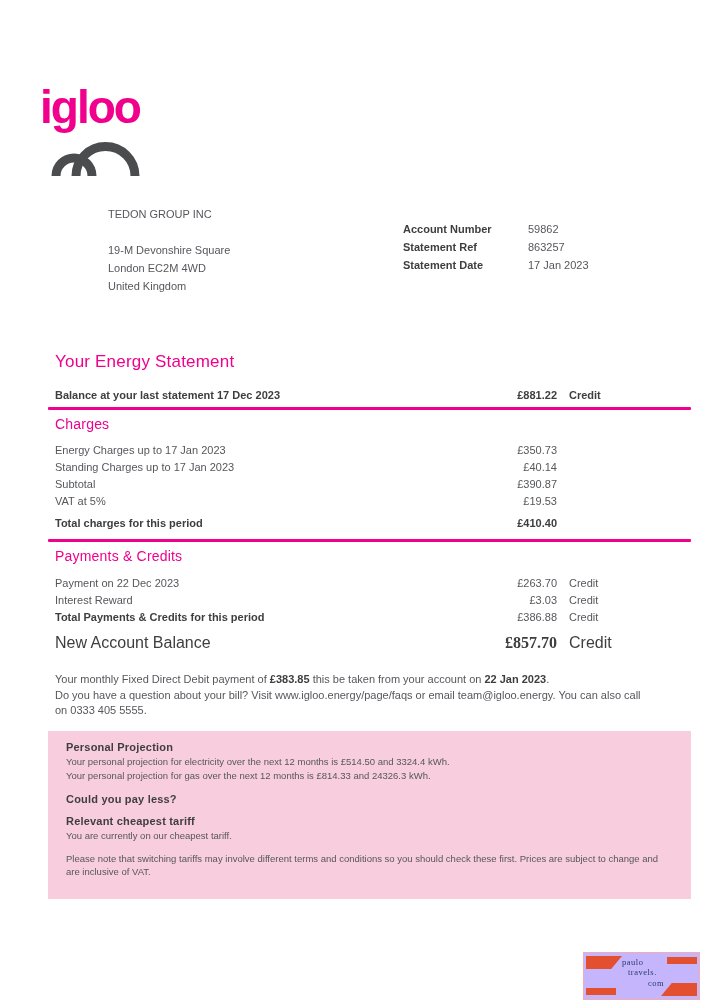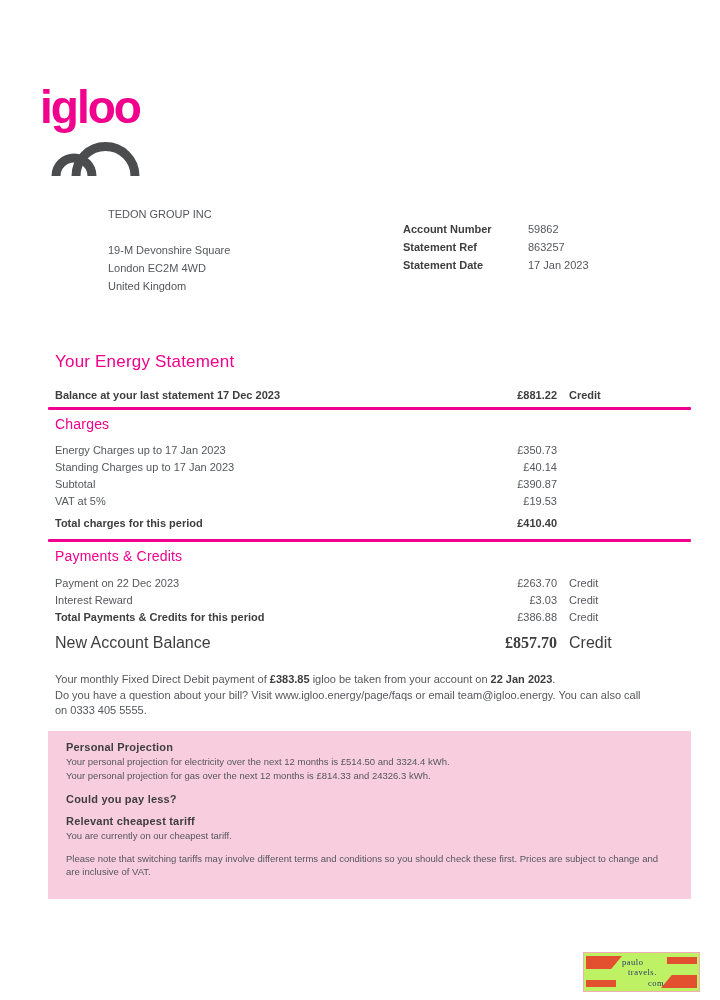--- a/index.html
+++ b/index.html
@@ -67,22 +67,22 @@
   }
   .proj-title{
     font-size:11px;font-weight:bold;color:var(--text-dark);
     margin:10px 0 2px 0;letter-spacing:0.2px;
   }
   .proj-title.first{margin-top:0;}
   .proj-line{font-size:9.5px;line-height:14px;color:var(--text-gray);}
   .proj-footer{font-size:9.5px;line-height:13px;color:var(--text-gray);margin-top:9px;width:600px;}
   
   .watermark{
-    position:absolute;left:583px;top:952px;width:117px;height:40px;
-    background:#bef264;border:1px solid var(--wm-border);
+    position:absolute;left:583px;top:952px;width:117px;height:48px;
+    background:#c4b5fd;border:1px solid var(--wm-border);
   }
   .wm-bar{position:absolute;background:var(--wm-red);}
   .wm-tl{left:2px;top:3px;width:36px;height:13px;clip-path:polygon(0 0,100% 0,70% 100%,0 100%);}
   .wm-bl{left:2px;bottom:4px;width:30px;height:7px;}
   .wm-tr{right:2px;top:4px;width:30px;height:7px;}
   .wm-br{right:2px;bottom:3px;width:36px;height:13px;clip-path:polygon(30% 0,100% 0,100% 100%,0 100%);}
   .wm-text{
     position:absolute;inset:0;font-family:"Liberation Serif",serif;
     font-size:8.5px;color:var(--wm-navy);letter-spacing:0.5px;
   }
@@ -178,21 +178,21 @@
     <span class="sfx">Credit</span>
   </div>
 
   <div class="line-row new-balance" style="top:634px;">
     <span>New Account Balance</span>
     <span class="amt">£857.70</span>
     <span class="sfx">Credit</span>
   </div>
 
   <div class="notes">
-    <span>Your monthly Fixed Direct Debit payment of </span><b>£383.85</b><span> igloo be taken from your account on </span><b>22 Jan 2023</b><span>.</span>
+    <span>Your monthly Fixed Direct Debit payment of </span><b>£383.85</b><span> this be taken from your account on </span><b>22 Jan 2023</b><span>.</span>
     <div>Do you have a question about your bill? Visit www.igloo.energy/page/faqs or email team@igloo.energy. You can also call on 0333 405 5555.</div>
   </div>
 
   <div class="proj-box">
     <div class="proj-title first">Personal Projection</div>
     <div class="proj-line">Your personal projection for electricity over the next 12 months is £514.50 and 3324.4 kWh.</div>
     <div class="proj-line">Your personal projection for gas over the next 12 months is £814.33 and 24326.3 kWh.</div>
 
     <div class="proj-title">Could you pay less?</div>
 

